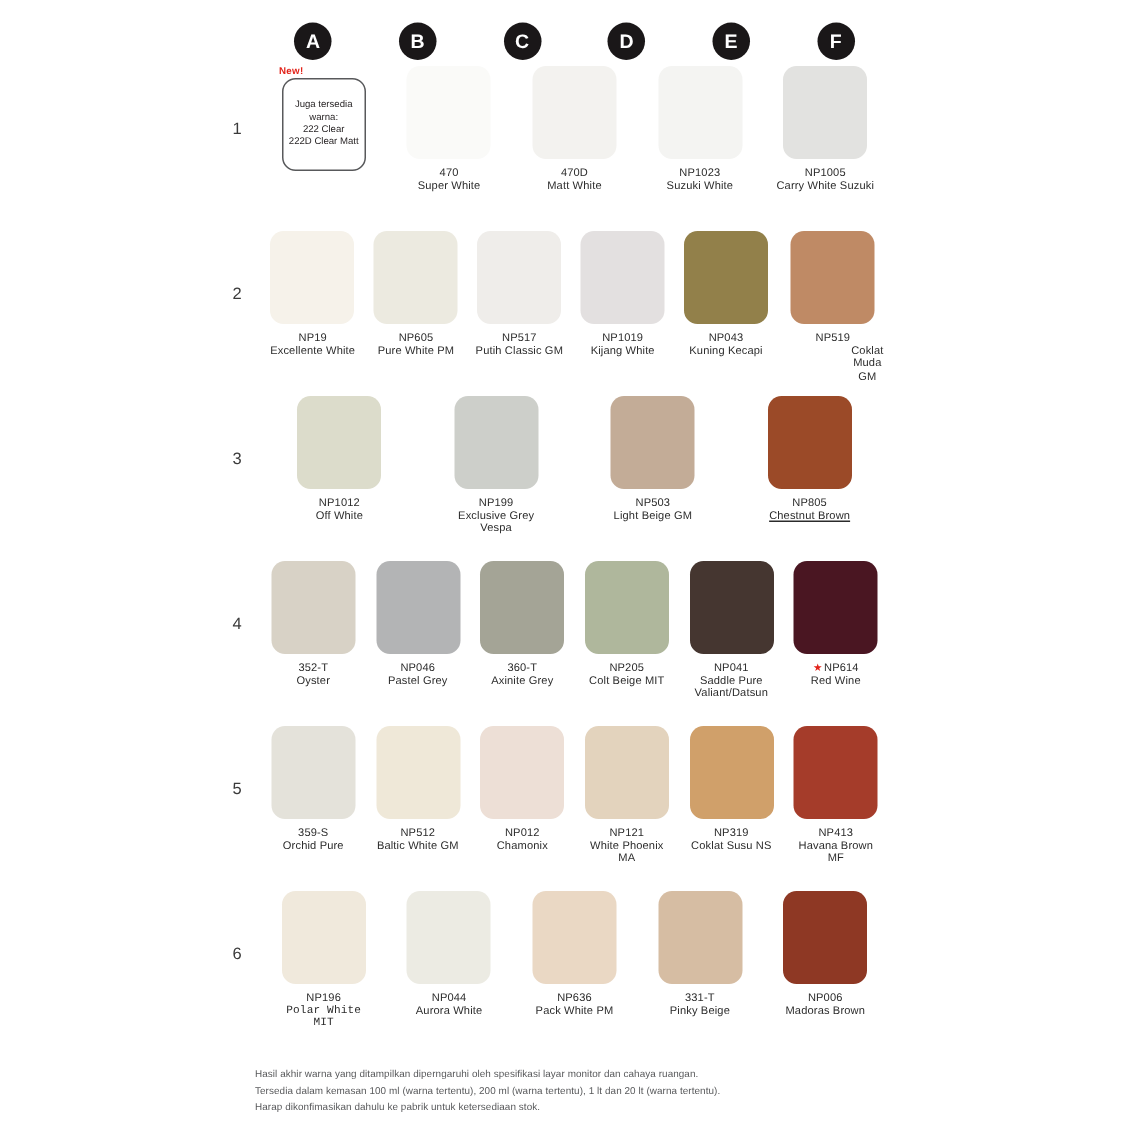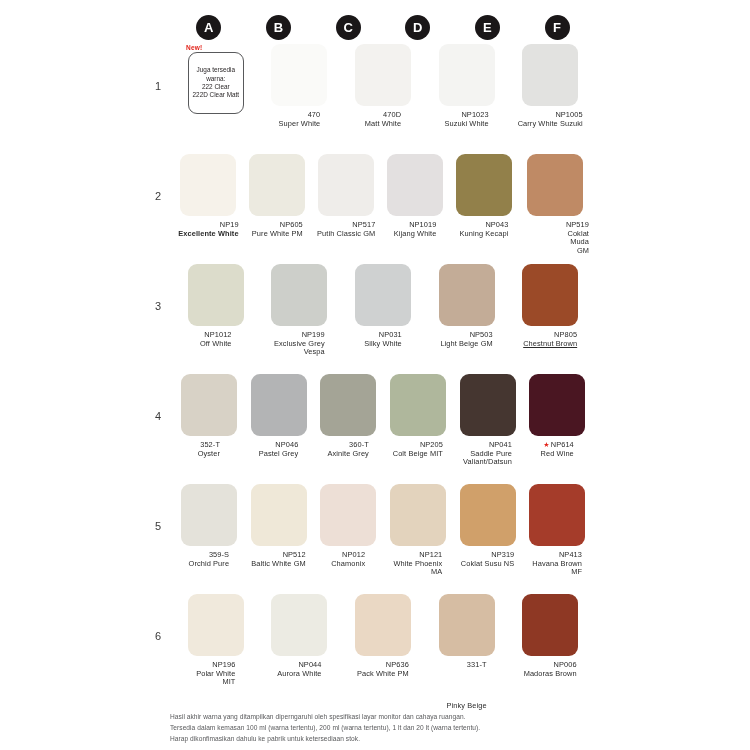--- a/index.html
+++ b/index.html
@@ -87,21 +87,21 @@
     padding: 0 3px;
     box-sizing: border-box;
   }
   .swatch-chip {
     width: 56px;
     height: 62px;
     border-radius: 9px;
   }
   .swatch-labels {
     margin-top: 5px;
-    text-align: right;
+    text-align: center;
     line-height: 1.18;
   }
   .swatch-code {
     font-size: 7.4px;
     color: #2b2b2b;
     letter-spacing: 0.1px;
     display: block;
   }
   .swatch-name {
     font-size: 7.4px;
@@ -238,21 +238,21 @@
             <span class="swatch-name" style="white-space: pre-line;">Carry White Suzuki</span>
           </div>
         </div>
       </div>
       <div class="swatch-row">
         <div class="row-number">2</div>
         <div class="swatch-cell">
           <div class="swatch-chip" style="background: rgb(246, 242, 234);"></div>
           <div class="swatch-labels">
             <span class="swatch-code"><span>NP19</span></span>
-            <span class="swatch-name" style="white-space: pre-line; font-weight: bold;">Excellente White</span>
+            <span class="swatch-name" style="white-space: pre-line;">Excellente White</span>
           </div>
         </div>
         <div class="swatch-cell">
           <div class="swatch-chip" style="background: rgb(236, 234, 224);"></div>
           <div class="swatch-labels">
             <span class="swatch-code"><span>NP605</span></span>
             <span class="swatch-name" style="white-space: pre-line;">Pure White PM</span>
           </div>
         </div>
         <div class="swatch-cell">
@@ -295,27 +295,20 @@
         </div>
         <div class="swatch-cell">
           <div class="swatch-chip" style="background: rgb(205, 207, 202);"></div>
           <div class="swatch-labels">
             <span class="swatch-code"><span>NP199</span></span>
             <span class="swatch-name" style="white-space: pre-line;">Exclusive Grey
 Vespa</span>
           </div>
         </div>
         <div class="swatch-cell">
-          <div class="swatch-chip" style="background: rgb(207, 209, 209);"></div>
-          <div class="swatch-labels">
-            <span class="swatch-code"><span>NP031</span></span>
-            <span class="swatch-name" style="white-space: pre-line;">Silky White</span>
-          </div>
-        </div>
-        <div class="swatch-cell">
           <div class="swatch-chip" style="background: rgb(195, 172, 151);"></div>
           <div class="swatch-labels">
             <span class="swatch-code"><span>NP503</span></span>
             <span class="swatch-name" style="white-space: pre-line;">Light Beige GM</span>
           </div>
         </div>
         <div class="swatch-cell">
           <div class="swatch-chip" style="background: rgb(155, 74, 40);"></div>
           <div class="swatch-labels">
             <span class="swatch-code"><span>NP805</span></span>
@@ -415,21 +408,21 @@
 MF</span>
           </div>
         </div>
       </div>
       <div class="swatch-row">
         <div class="row-number">6</div>
         <div class="swatch-cell">
           <div class="swatch-chip" style="background: rgb(240, 233, 220);"></div>
           <div class="swatch-labels">
             <span class="swatch-code"><span>NP196</span></span>
-            <span class="swatch-name" style="white-space: pre-line;">Polar White
+            <span class="swatch-name" style="white-space: pre-line; font-family: Liberation Mono, monospace;">Polar White
 MIT</span>
           </div>
         </div>
         <div class="swatch-cell">
           <div class="swatch-chip" style="background: rgb(236, 235, 227);"></div>
           <div class="swatch-labels">
             <span class="swatch-code"><span>NP044</span></span>
             <span class="swatch-name" style="white-space: pre-line;">Aurora White</span>
           </div>
         </div>
@@ -437,21 +430,21 @@
           <div class="swatch-chip" style="background: rgb(234, 216, 196);"></div>
           <div class="swatch-labels">
             <span class="swatch-code"><span>NP636</span></span>
             <span class="swatch-name" style="white-space: pre-line;">Pack White PM</span>
           </div>
         </div>
         <div class="swatch-cell">
           <div class="swatch-chip" style="background: rgb(214, 189, 163);"></div>
           <div class="swatch-labels">
             <span class="swatch-code"><span>331-T</span></span>
-            <span class="swatch-name" style="white-space: pre-line; margin-top: 32px;">Pinky Beige</span>
+            <span class="swatch-name" style="white-space: pre-line;">Pinky Beige</span>
           </div>
         </div>
         <div class="swatch-cell">
           <div class="swatch-chip" style="background: rgb(142, 56, 36);"></div>
           <div class="swatch-labels">
             <span class="swatch-code"><span>NP006</span></span>
             <span class="swatch-name" style="white-space: pre-line;">Madoras Brown</span>
           </div>
         </div>
       </div>

